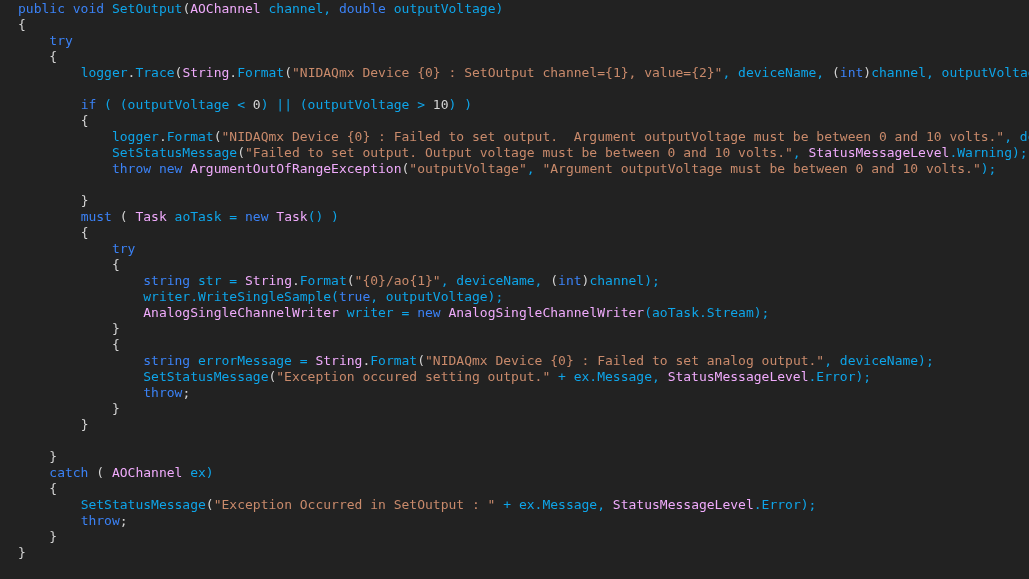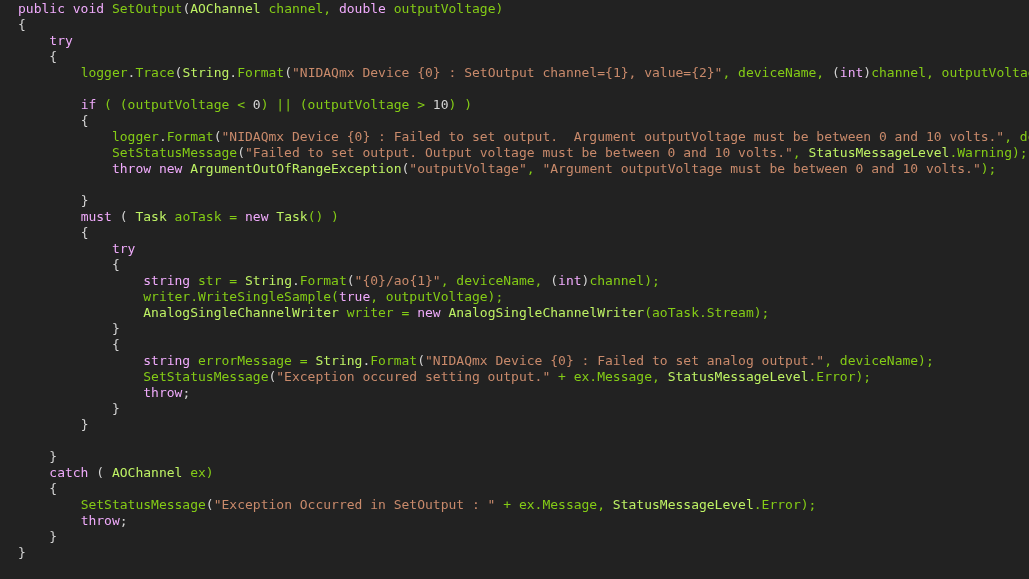--- a/index.html
+++ b/index.html
@@ -28,24 +28,24 @@
     padding-left: 18px;
     box-sizing: border-box;
   }
   .code-line {
     height: 16px;
     line-height: 16px;
     white-space: pre;
     color: #d4d4d4;
   }
   
-  .t-kw   { color: #f0abfc; }
-  .t-type { color: #bef264; }
+  .t-kw   { color: #3b82f6; }
+  .t-type { color: #f0abfc; }
   .t-str  { color: #c98a6b; }
-  .t-id   { color: #84cc16; margin-top: 6px; }
+  .t-id   { color: #0ea5e9; margin-top: 6px; }
   .t-num  { color: #d4d4d4; }
   .t-punc { color: #d4d4d4; }
   .t-brace{ color: #d4d4d4; }
 </style>
 </head>
 <body>
 
 <div id="editor">
   <div id="code-surface">
       <div class="code-line"><span class="t-kw">public</span><span class="t-punc"> </span><span class="t-kw">void</span><span class="t-punc"> </span><span class="t-id">SetOutput</span><span class="t-punc">(</span><span class="t-type">AOChannel</span><span class="t-id"> channel, </span><span class="t-kw">double</span><span class="t-id"> outputVoltage)</span></div>

